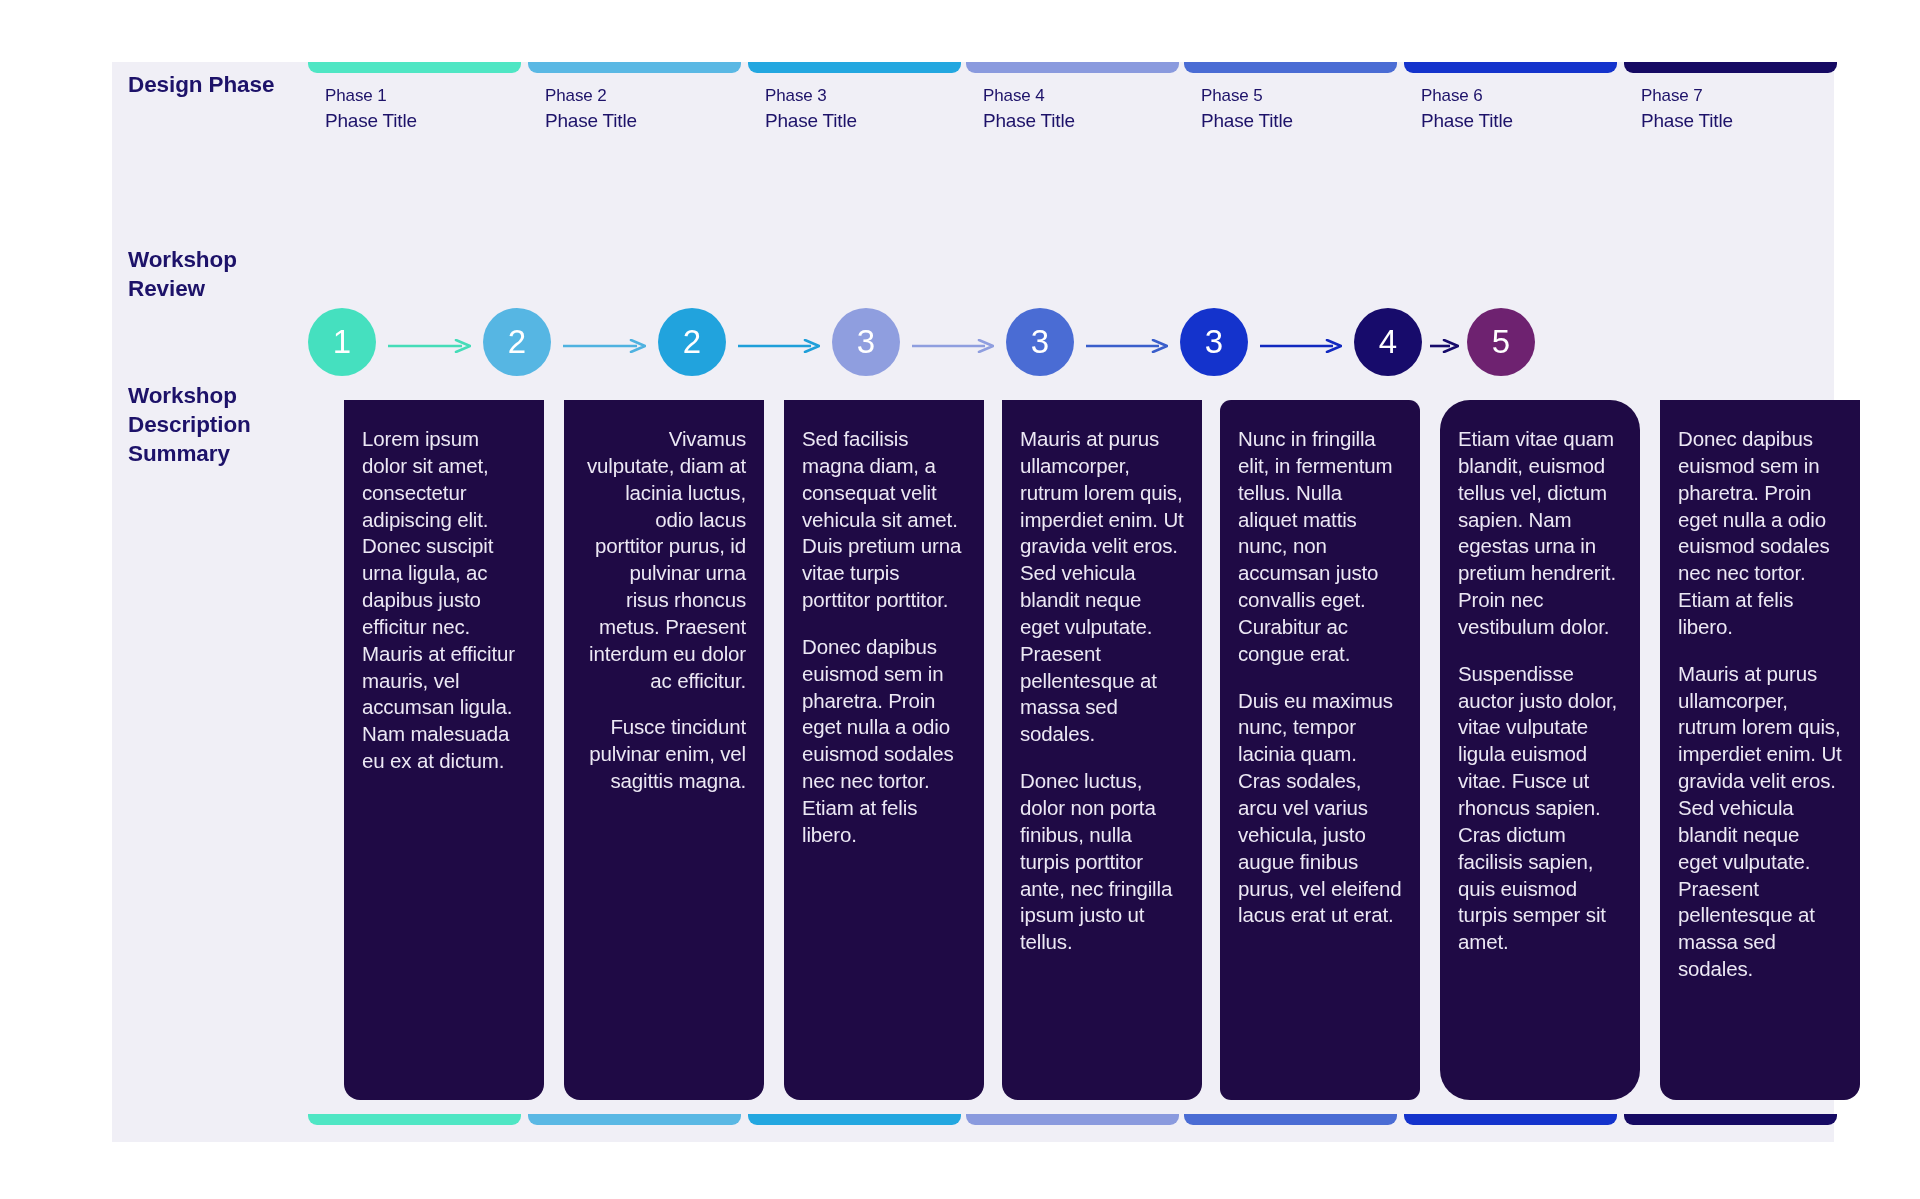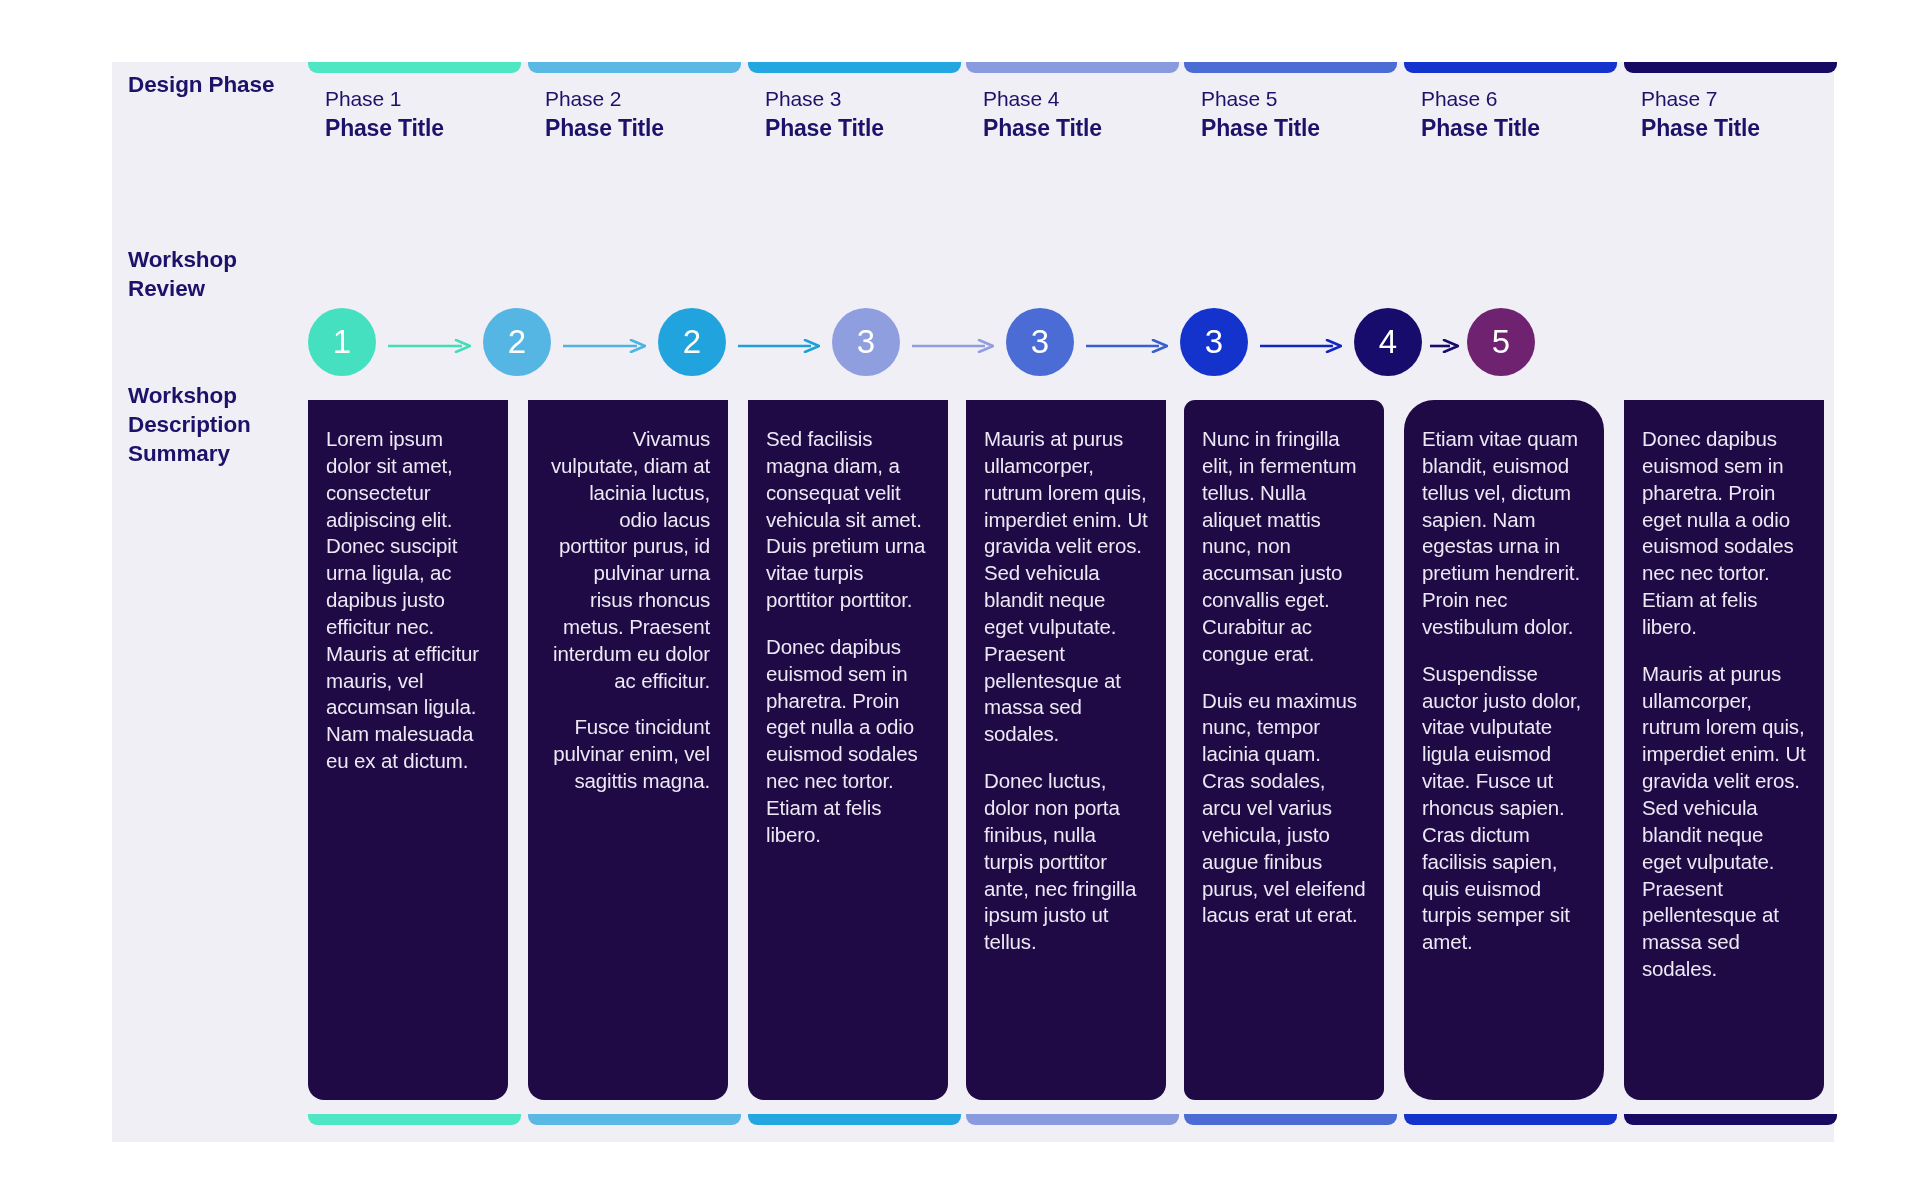--- a/index.html
+++ b/index.html
@@ -56,28 +56,28 @@
   
   .phase-head {
     position: absolute;
     top: 23px;
     left: 17px;
     color: #1d1269;
     line-height: 1.33;
   }
   .phase-kicker {
     display: block;
-    font-size: 21px;
+    font-size: 17px;
     font-weight: normal;
     letter-spacing: -0.1px;
   }
   .phase-title {
     display: block;
-    font-size: 23px;
-    font-weight: bold;
+    font-size: 19px;
+    font-weight: normal;
     letter-spacing: -0.2px;
   }
 
   
   #review-row {
     position: absolute;
     left: 0;
     top: 246px;
     width: 1722px;
     height: 80px;
@@ -113,20 +113,21 @@
     height: 700px;
     background: #1f0a45;
     border-radius: 0 0 16px 16px;
     padding: 26px 18px 18px 18px;
     box-sizing: border-box;
     color: #ece8f4;
     font-size: 20.5px;
     line-height: 1.31;
     letter-spacing: -0.15px;
     overflow: hidden;
+    margin-left: 36px;
   }
   .desc-card p { margin: 0 0 20px 0; }
   .desc-card p:last-child { margin-bottom: 0; }
 
   
   .accent-bottom {
     position: absolute;
     top: 1052px;
     width: 213px;
     height: 11px;

